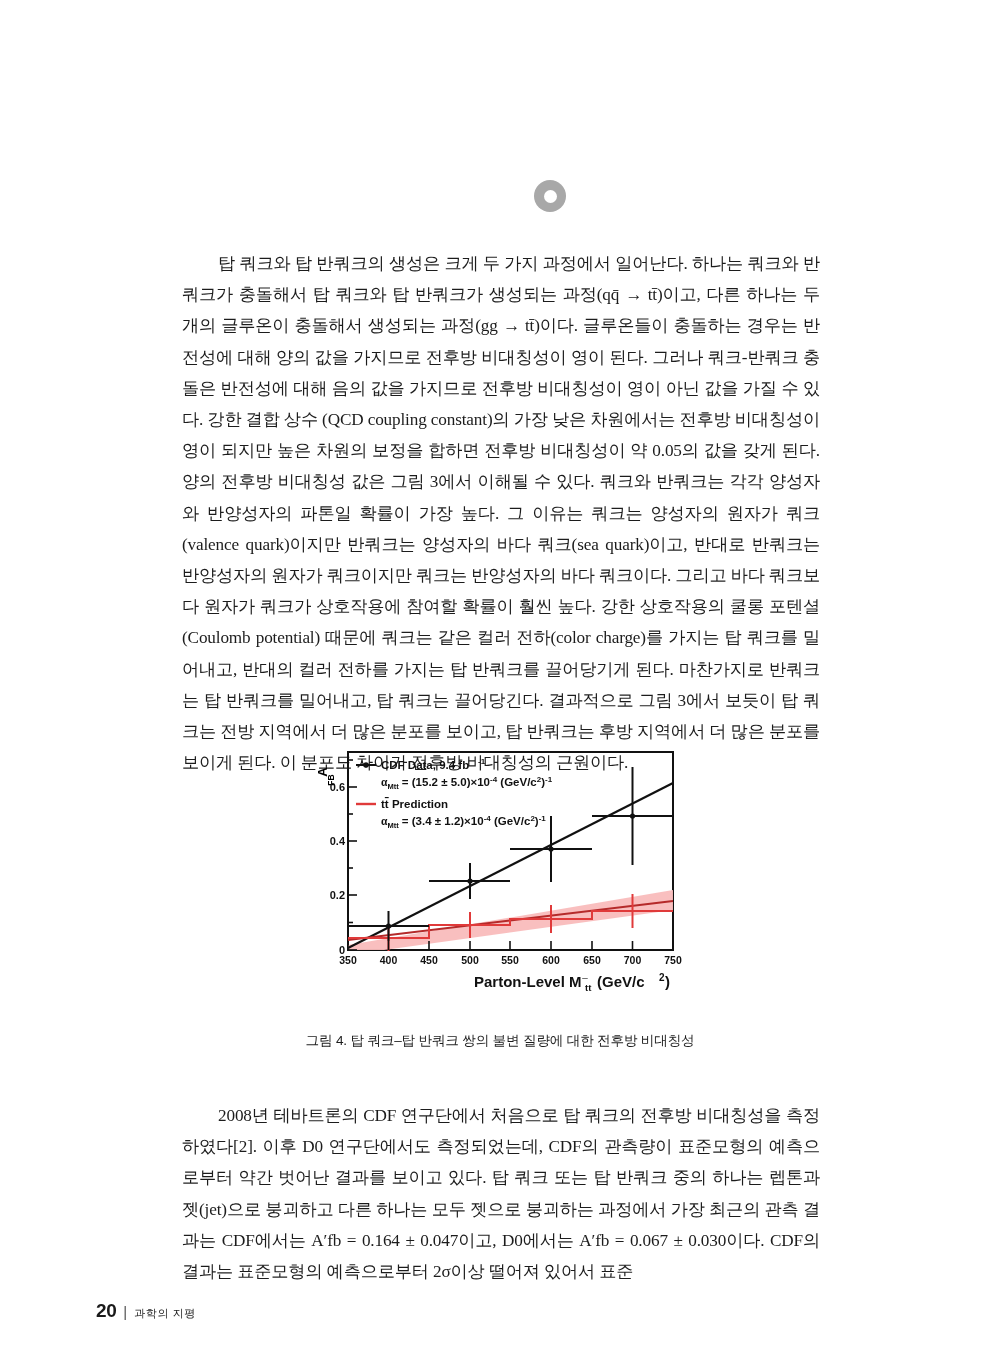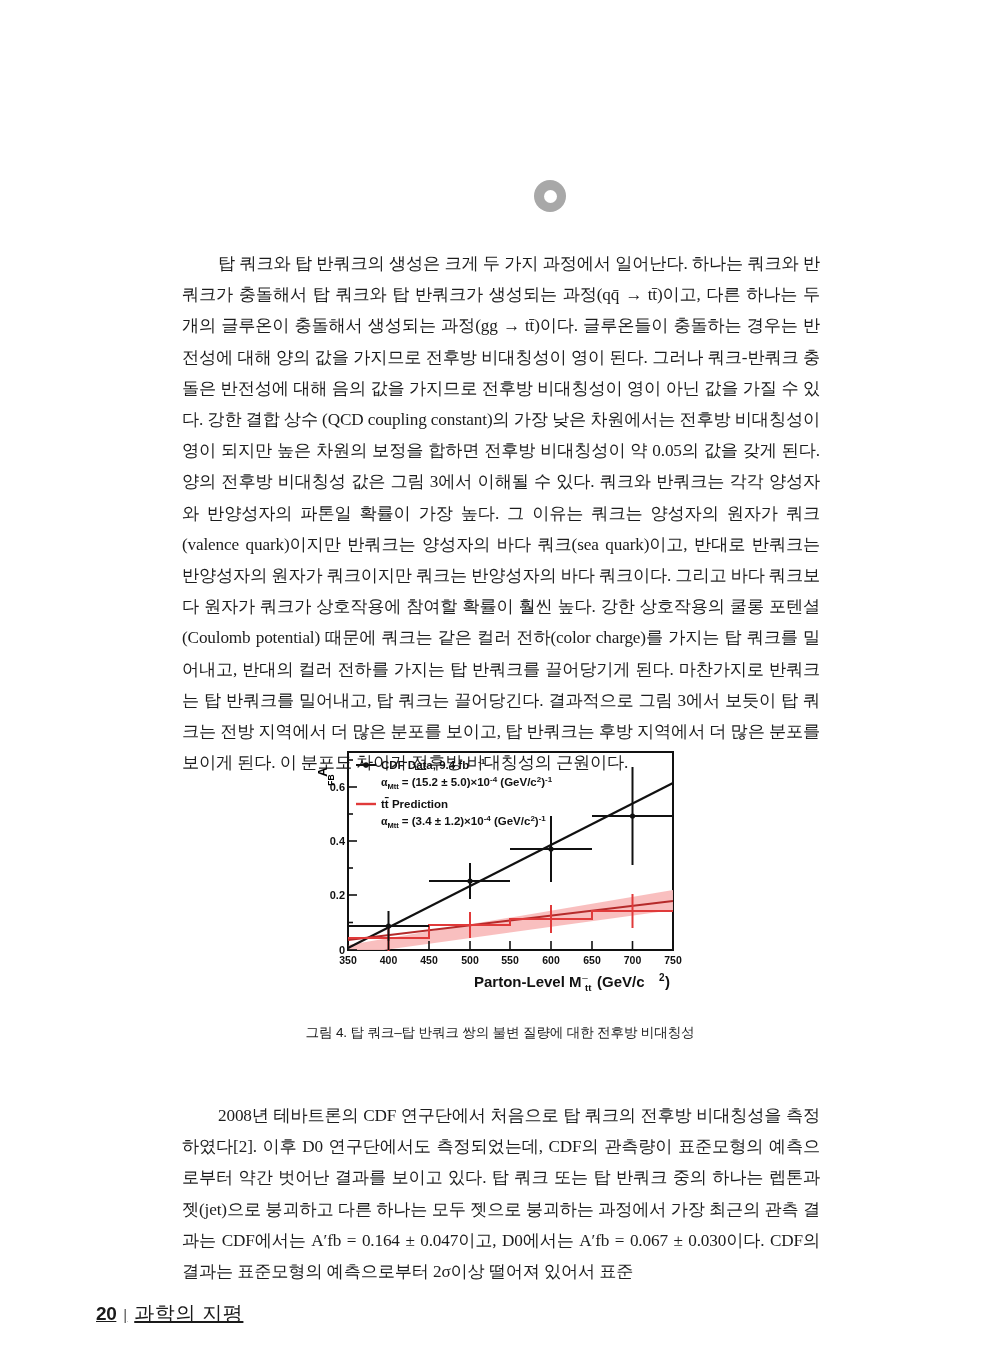--- a/index.html
+++ b/index.html
@@ -69,51 +69,50 @@
     top: 742px;
     width: 1000px;
   }
   .plot-wrap {
     position: relative;
     width: 372px;
     height: 268px;
     margin: 0 auto;
   }
   .caption {
-    margin-top: 14px;
+    margin-top: 22px;
     text-align: center;
     font-family: "Liberation Sans", sans-serif;
     font-size: 13.6px;
     color: #1c1c1c;
     letter-spacing: -0.2px;
   }
 
   
   .footer {
     position: absolute;
     left: 96px;
     top: 1300px;
     display: flex;
     align-items: baseline;
     gap: 7px;
     font-family: "Liberation Sans", sans-serif;
     color: #1a1a1a;
-    text-decoration: underline;
   }
   .footer .pagenum {
     font-size: 19px;
     font-weight: bold;
     letter-spacing: -0.4px;
   }
   .footer .bar {
     font-size: 15px;
     color: #555;
   }
   .footer .journal {
-    font-size: 20px;
+    font-size: 11px;
     letter-spacing: 0.6px;
   }
 
   svg text { font-family: "Liberation Sans", sans-serif; }
 </style>
 </head>
 <body>
 
 <div class="page">
 

